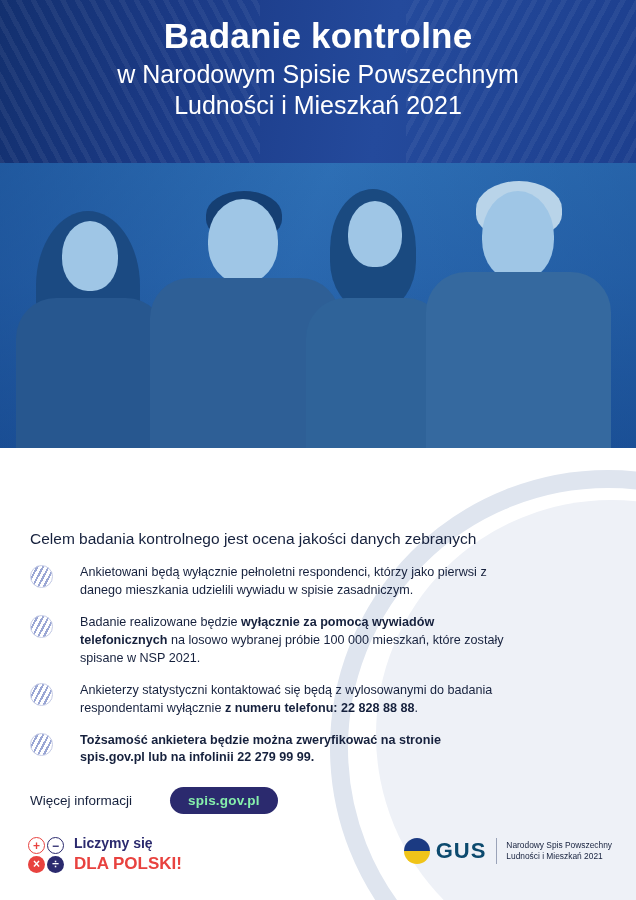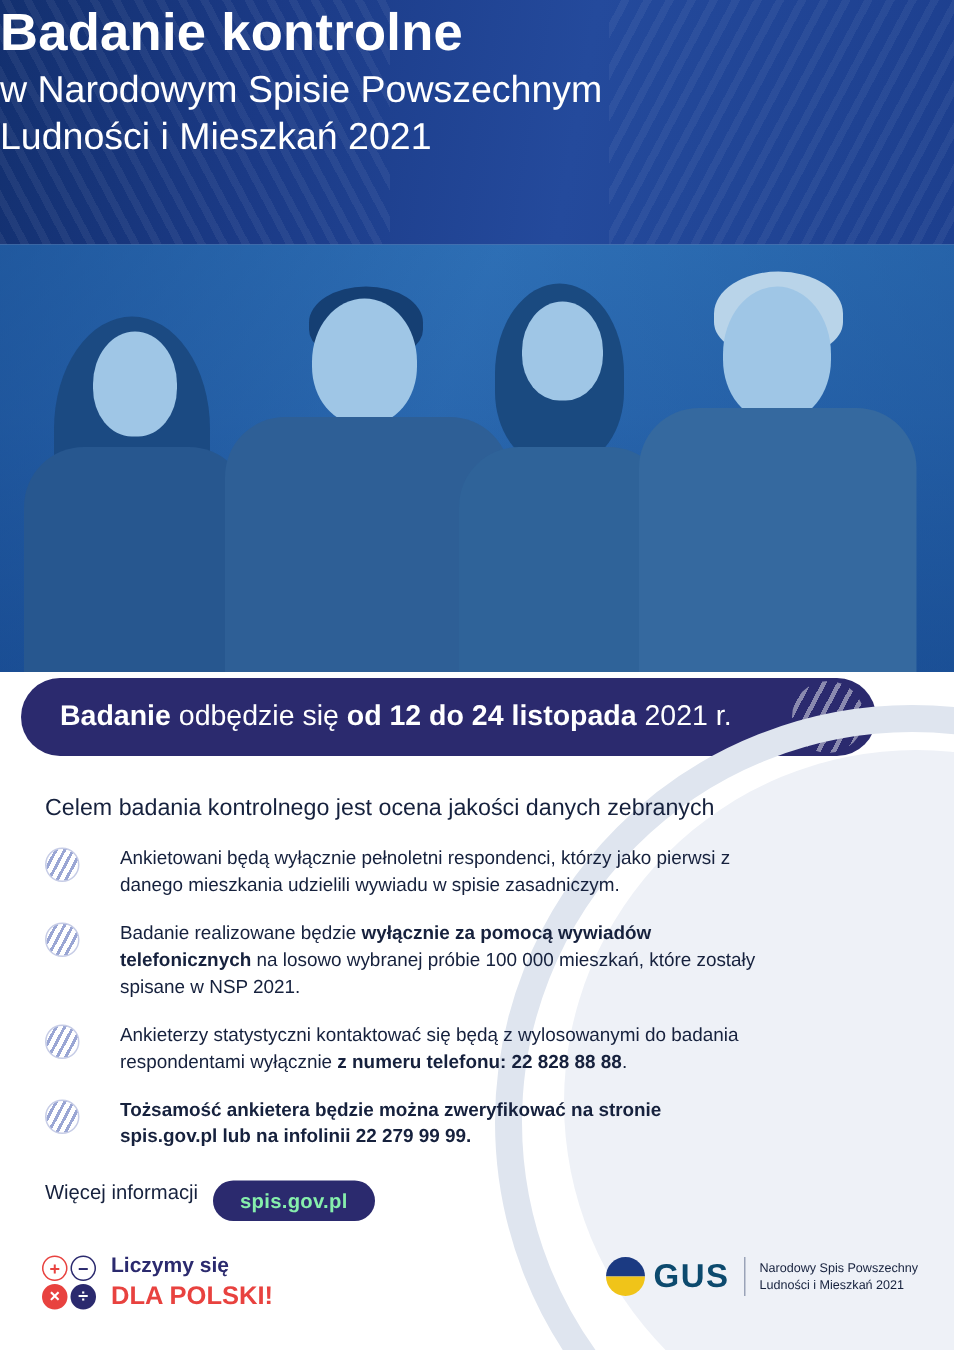--- a/index.html
+++ b/index.html
@@ -50,22 +50,23 @@
     width: 260px; height: 240px;
     background: repeating-linear-gradient(
        118deg,
        rgba(255,255,255,0.05) 0px,
        rgba(255,255,255,0.05) 5px,
        rgba(255,255,255,0) 5px,
        rgba(255,255,255,0) 13px);
   }
   .header-text {
     position: relative;
+    text-align: center;
     color: #ffffff;
-    padding-top: 2px;
+    padding-top: 16px;
   }
   .title-main {
     font-size: 35px;
     font-weight: bold;
     letter-spacing: 0.2px;
     line-height: 1.12;
   }
   .title-sub1 {
     font-size: 25px;
     font-weight: normal;
@@ -203,21 +204,23 @@
     color: #16213d;
     margin-left: 16px;
   }
   .bullet .btext b { font-weight: bold; }
 
   
   .moreinfo {
     position: absolute;
     left: 30px; top: 787px;
     display: flex;
+    align-items: center;
     z-index: 3;
+    gap: 28px;
   }
   .moreinfo .mi-label {
     font-size: 13.5px;
     color: #16213d;
     margin-right: 10px;
   }
   .pill {
     background: #2b2a6e;
     color: #86efac;
     font-size: 13.5px;
@@ -347,26 +350,20 @@
       <div class="body" style="left:6px; width:140px; height:150px; background:#2f6399;"></div>
     </div>
 
     <div class="person" style="left:420px; width:190px; height:285px;">
       <div class="hair" style="left:56px; top:18px; width:86px; height:56px; background:#b9d4e9;"></div>
       <div class="head" style="left:62px; top:28px; width:72px; height:90px;"></div>
       <div class="body" style="left:6px; width:185px; height:176px; background:#35699f;"></div>
     </div>
   </div>
 
-  <div class="banner">
-    <div class="banner-text">
-      <b>Badanie</b><span> odbędzie się </span><b>od 12 do 24 listopada</b><span> 2021 r.</span>
-    </div>
-    <div class="circle-stripes"></div>
-  </div>
 
   <div class="swoosh"></div>
   <div class="swoosh2"></div>
 
   <div class="content">
     <div class="intro">
       <div>Celem badania kontrolnego jest ocena jakości danych zebranych</div>
     </div>
 
     <div class="bullets">

